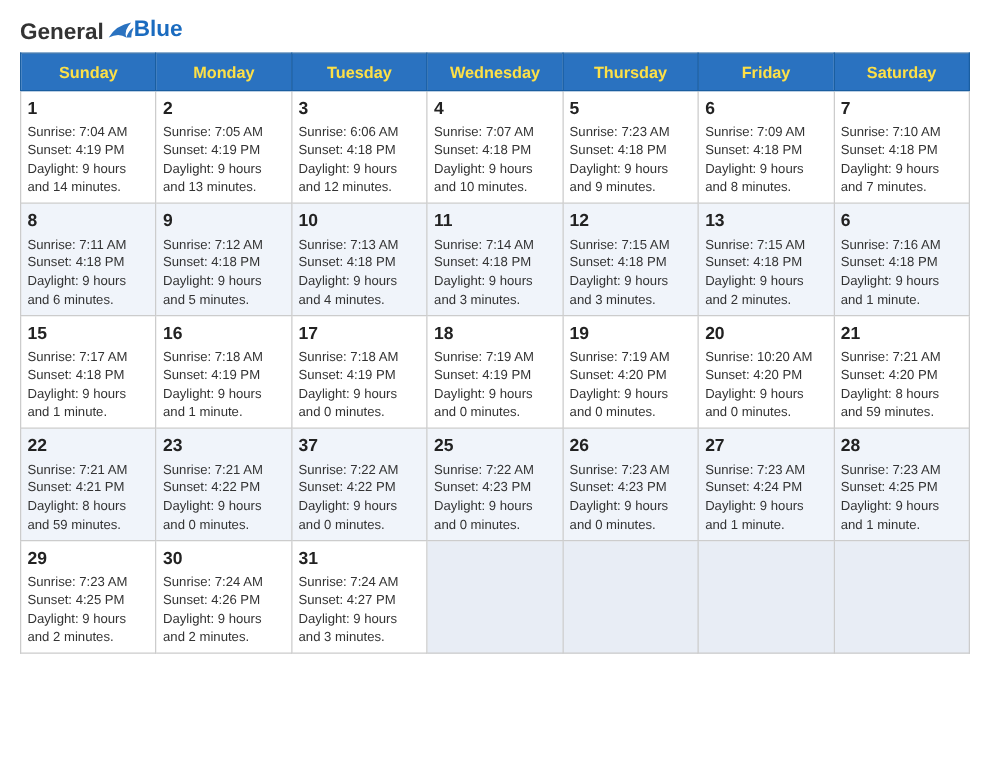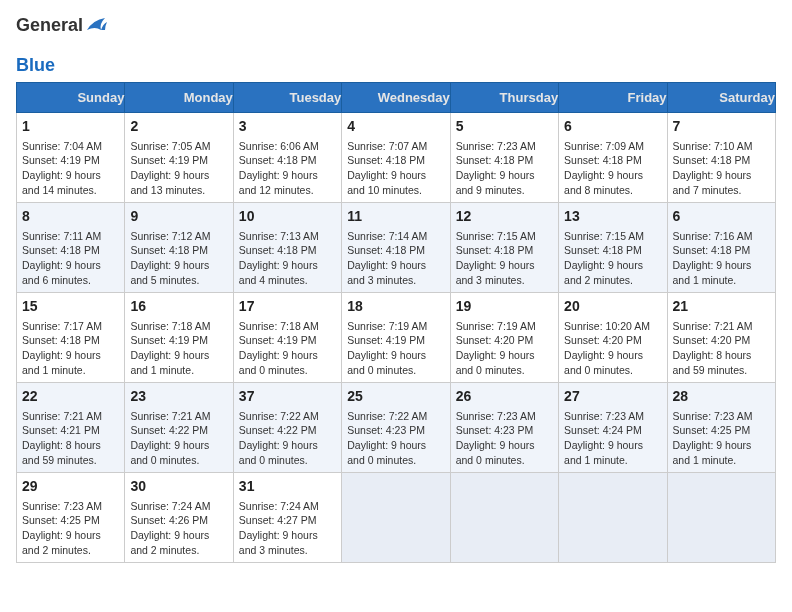--- a/index.html
+++ b/index.html
@@ -11,23 +11,22 @@
       padding: 16px;
     }
     .header {
       display: flex;
       justify-content: space-between;
       align-items: flex-start;
       margin-bottom: 8px;
     }
     .logo {
       display: flex;
-      flex-direction: column;
+      flex-direction: row;
       align-items: flex-start;
-      gap: 24px;
     }
     .logo-text {
       font-size: 18px;
       font-weight: bold;
       color: #333;
       line-height: 1;
     }
     .logo-general { color: #333; }
     .logo-blue { color: #1a6bbf; }
     .title-block {
@@ -42,25 +41,25 @@
       font-size: 15px;
       color: #555;
     }
     .calendar {
       width: 100%;
       border-collapse: collapse;
       font-size: 11px;
     }
     .calendar thead tr th {
       background: #2a72c0;
-      color: #e5e5e5;
+      color: #fde047;
       font-weight: bold;
       font-size: 13px;
       padding: 7px 0;
-      text-align: right;
+      text-align: center;
       border: 1px solid #1a5ea0;
     }
     .calendar tbody tr td {
       vertical-align: top;
       border: 1px solid #ccc;
       padding: 4px 5px;
       width: 107px;
       height: 90px;
       background: #fff;
       color: #333;

